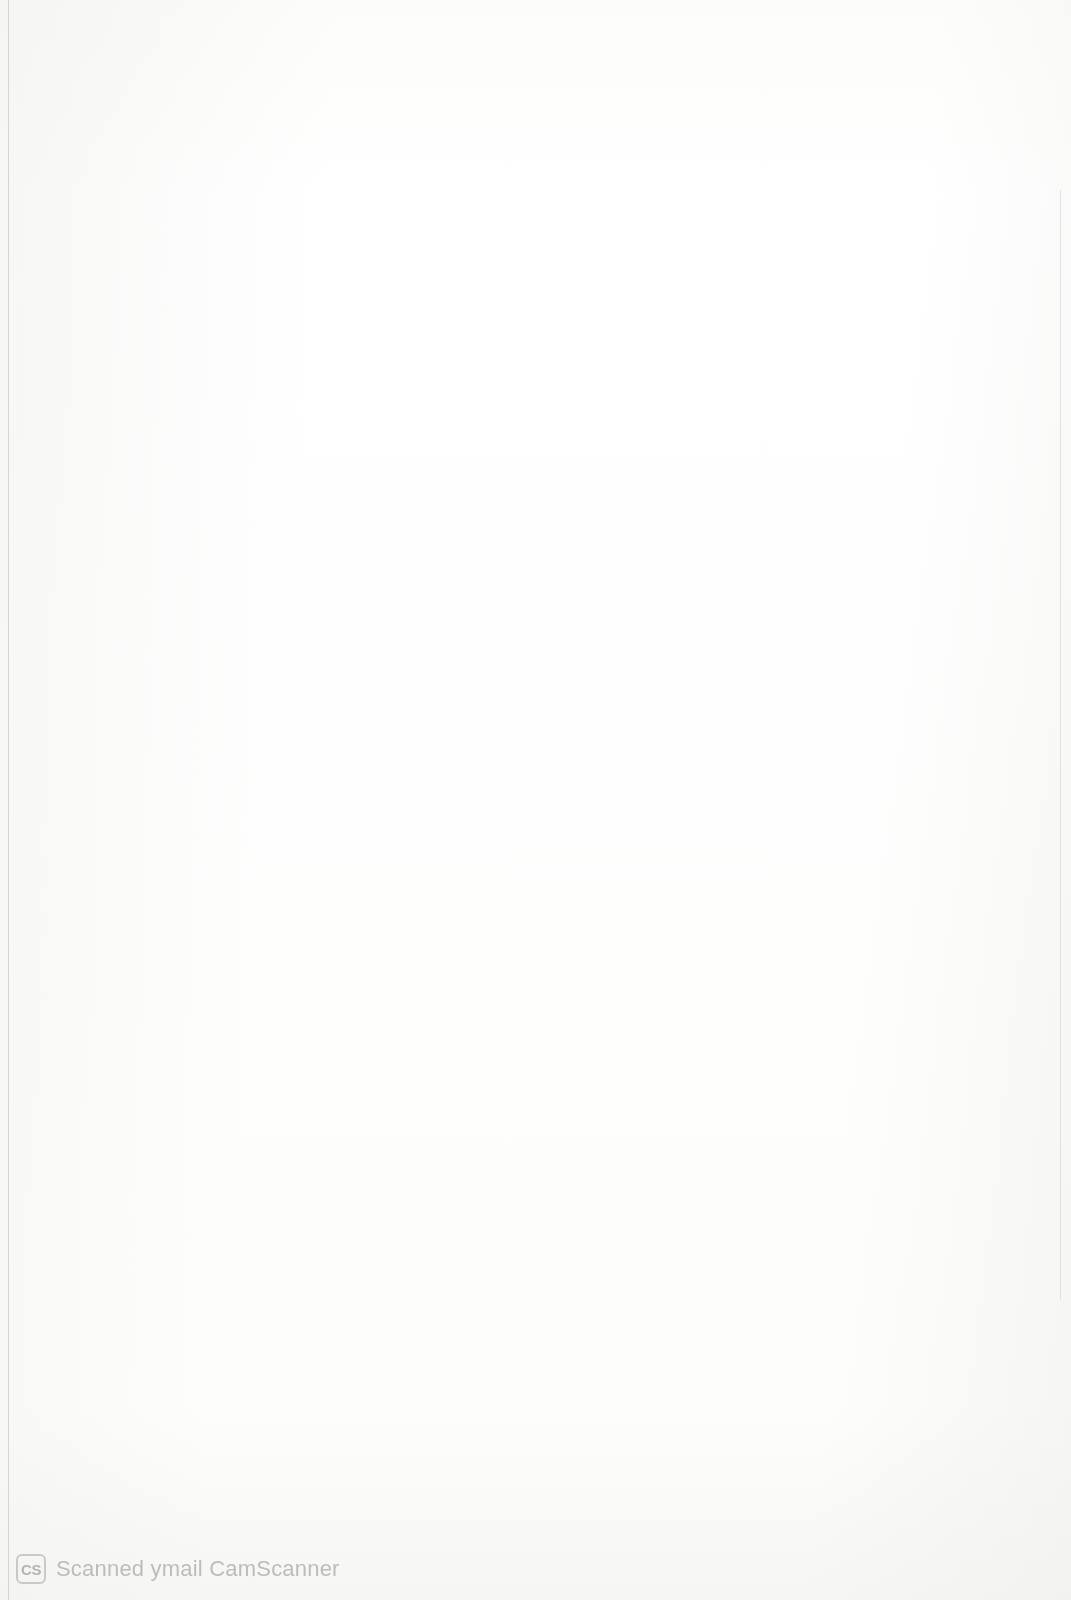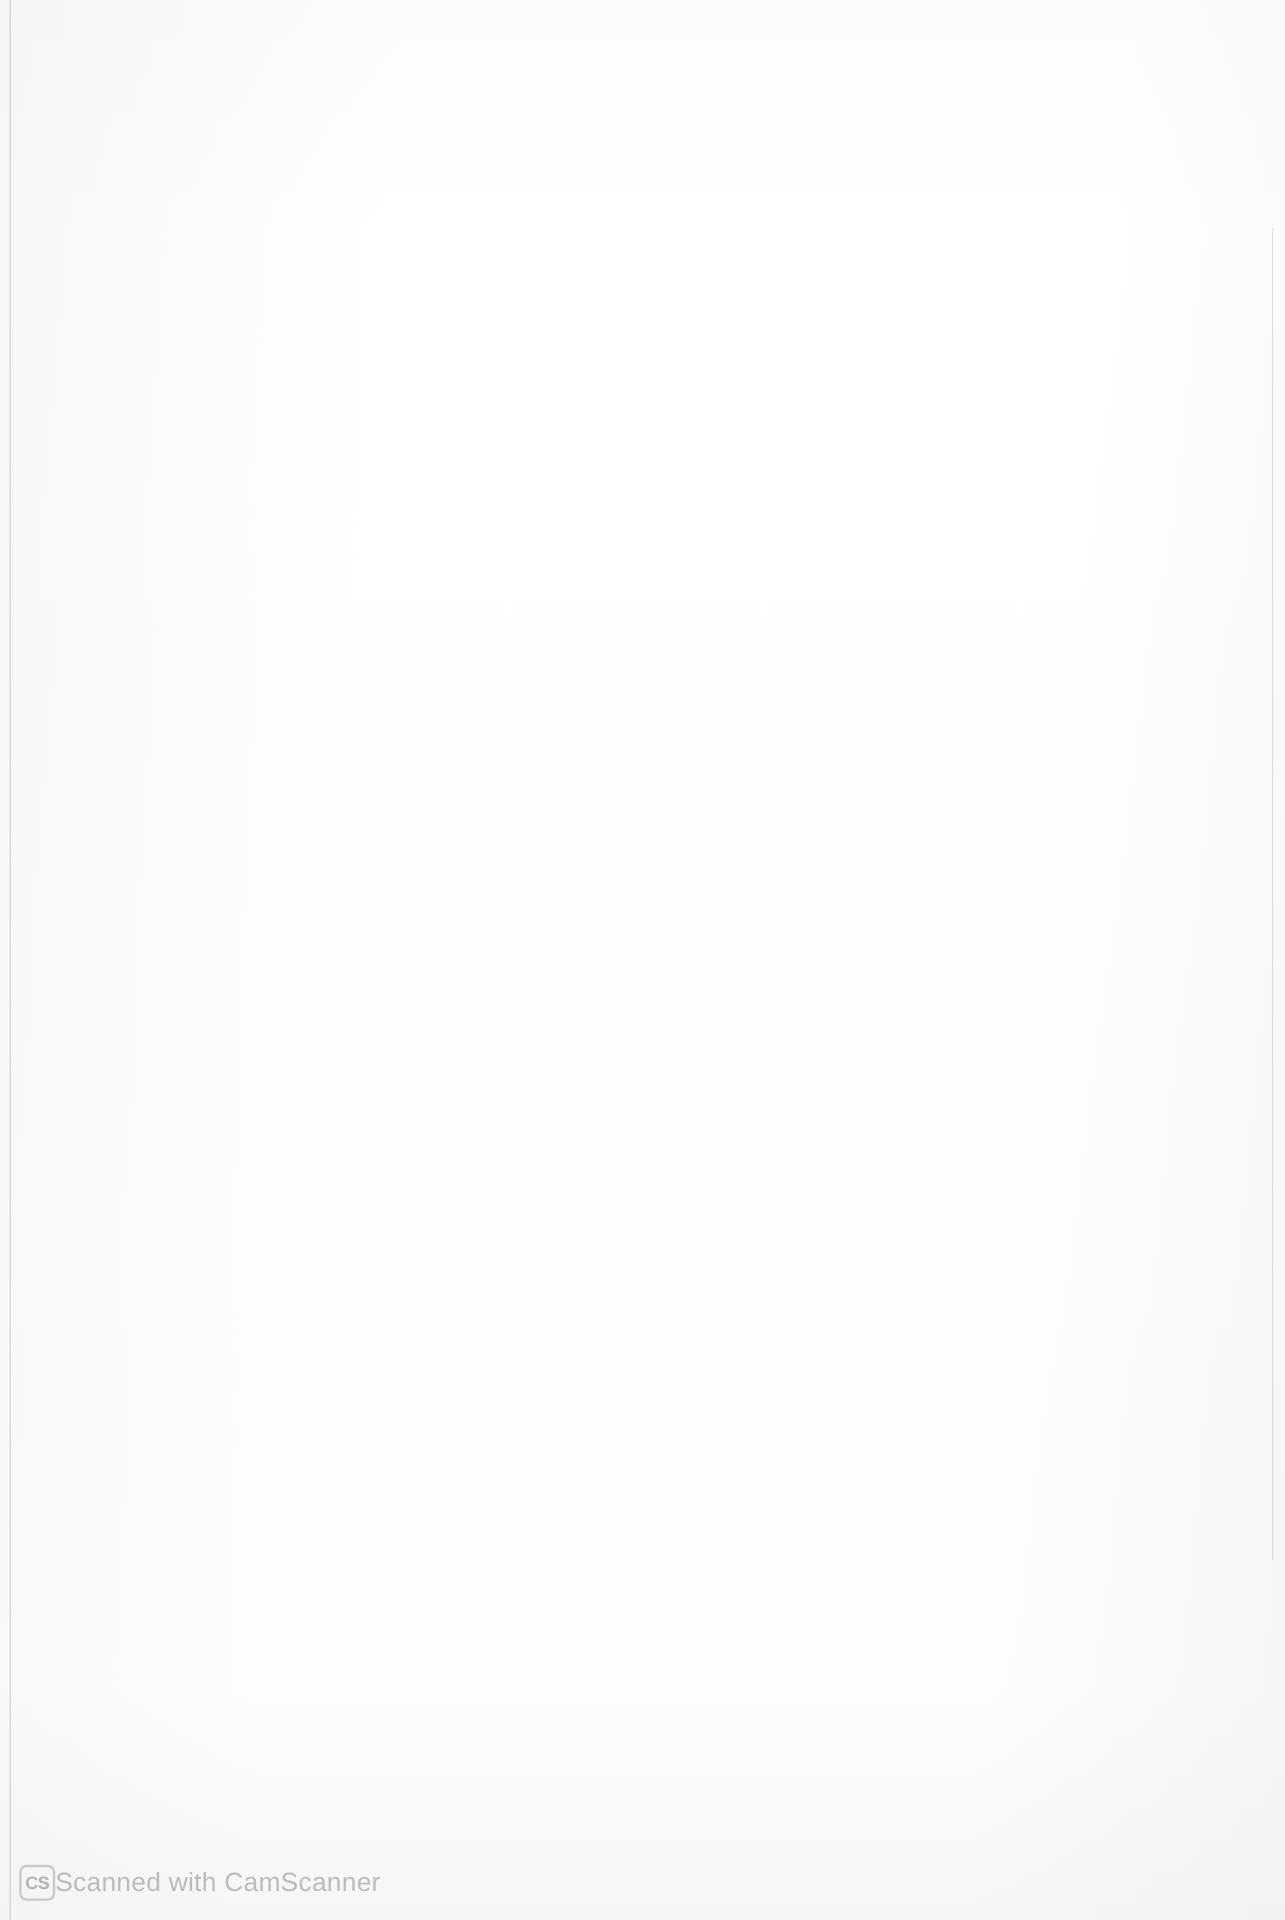--- a/index.html
+++ b/index.html
@@ -285,20 +285,21 @@
   .stamp .s-college { font-size: 15px; white-space: nowrap; }
   .stamp .s-addr { font-size: 14px; white-space: nowrap; }
 
   
   .footer-mark {
     position: absolute;
     left: 16px;
     bottom: 16px;
     display: flex;
     align-items: center;
+    gap: 10px;
     z-index: 42;
   }
   .cs-badge {
     width: 30px;
     height: 30px;
     border: 2px solid #c9c9c9;
     border-radius: 6px;
     color: #b4b4b4;
     font-family: "Liberation Sans", "DejaVu Sans", sans-serif;
     font-size: 15px;
@@ -463,16 +464,16 @@
 
     </div>
   </div>
 
   <div class="scan-tint"></div>
   <div class="edge-line-left"></div>
   <div class="edge-line-right"></div>
 
   <div class="footer-mark">
     <div class="cs-badge">CS</div>
-    <div class="cs-text">Scanned with CamScanner</div>
+    <div class="cs-text">Scanned ymail CamScanner</div>
   </div>
 
 </div>
 
 </body></html>

